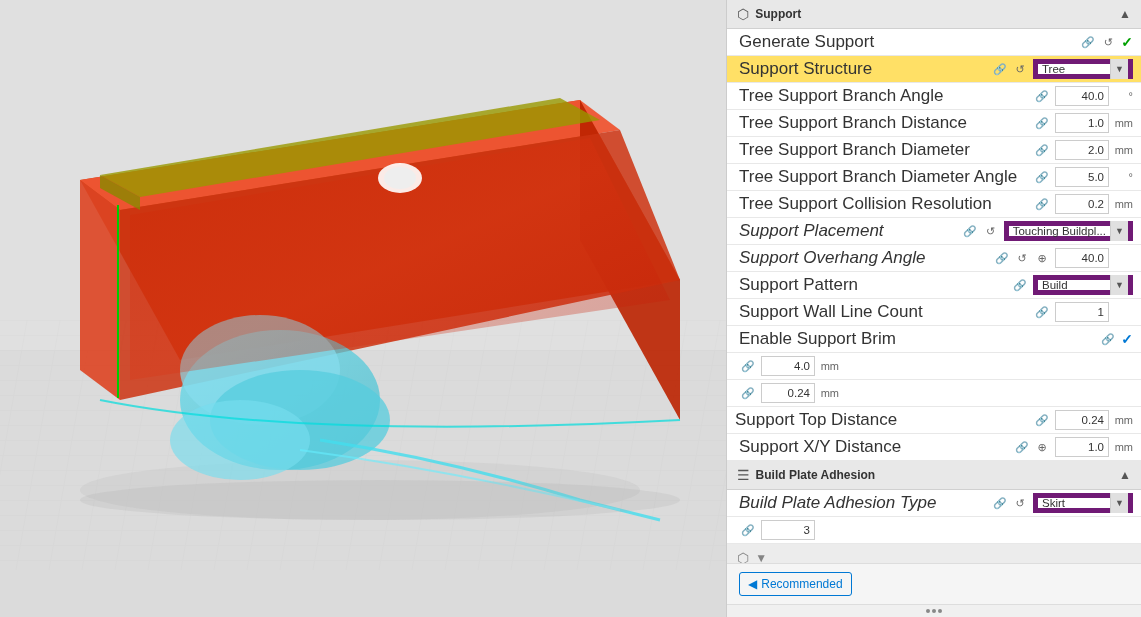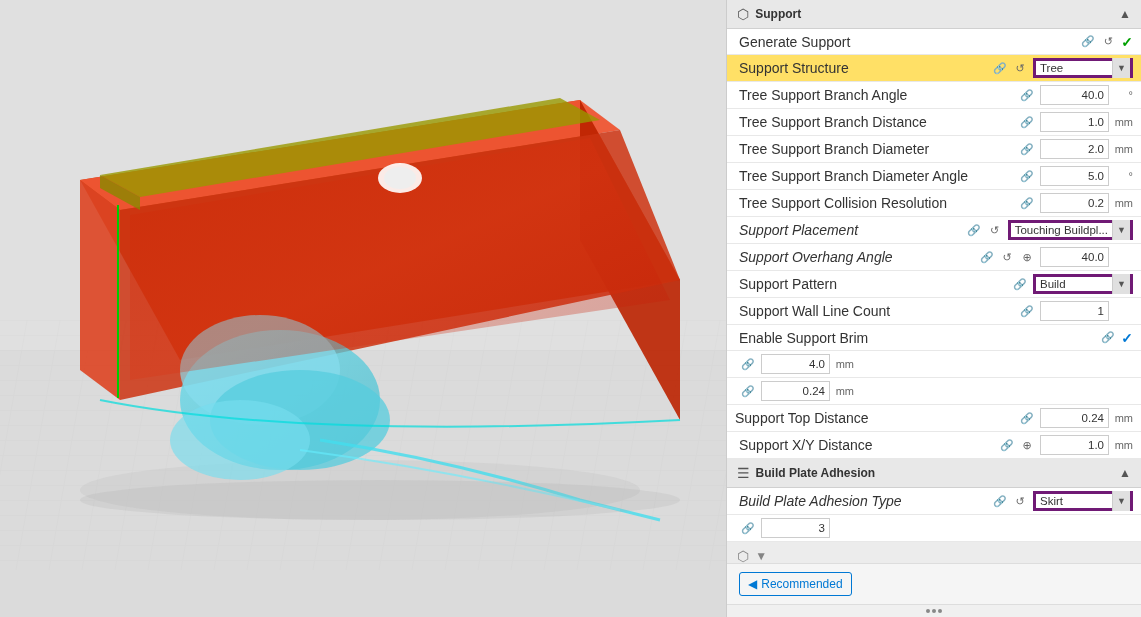--- a/index.html
+++ b/index.html
@@ -92,21 +92,21 @@
       background: #ffe066;
     }
 
     .setting-row.indent {
       padding-left: 8px;
     }
 
     .setting-label {
       flex: 1;
       color: #333;
-      font-size: 14px;
+      font-size: 17px;
       white-space: nowrap;
       overflow: hidden;
       text-overflow: ellipsis;
     }
 
     .setting-label.italic {
       font-style: italic;
     }
 
     .setting-icons {
@@ -134,35 +134,35 @@
       gap: 2px;
     }
 
     .value-input {
       border: 1px solid #ccc;
       background: #fff;
       padding: 2px 4px;
       font-size: 11.5px;
       color: #333;
       text-align: right;
-      width: 69px;
+      width: 54px;
       height: 20px;
     }
 
     .value-unit {
       color: #666;
       font-size: 11px;
       width: 22px;
       text-align: right;
     }
 
     .dropdown-wrapper {
       display: flex;
       align-items: center;
-      border: 3px solid #701a75;
+      border: 5px solid #701a75;
       background: #fff;
       height: 20px;
       min-width: 100px;
     }
 
     .dropdown-text {
       padding: 0 4px;
       font-size: 11.5px;
       color: #333;
       flex: 1;

